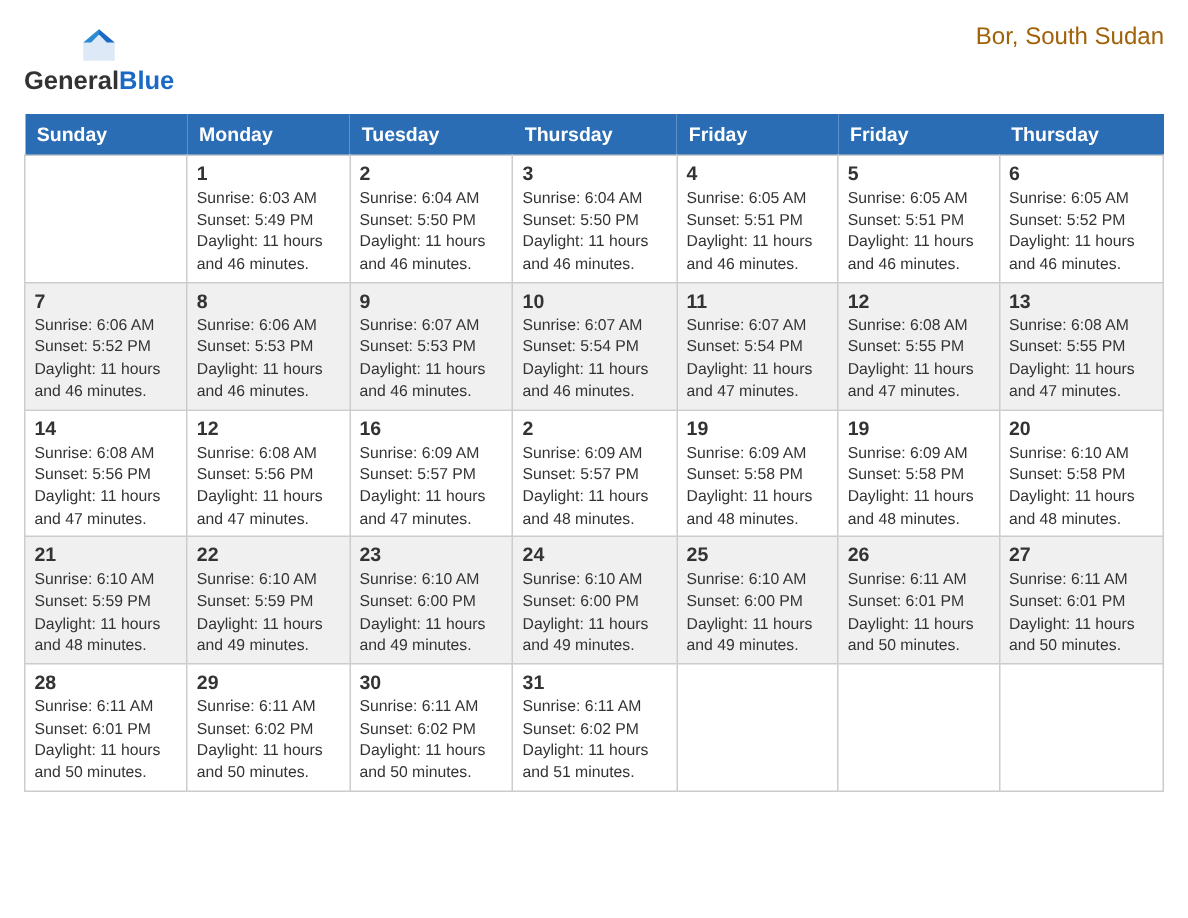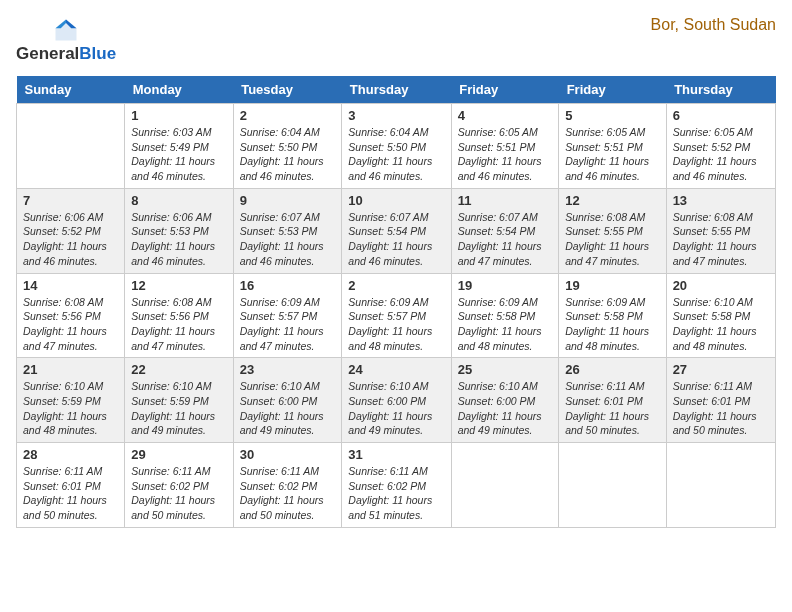--- a/index.html
+++ b/index.html
@@ -64,21 +64,20 @@
       font-size: 13px;
       font-weight: bold;
       color: #333;
       display: block;
       margin-bottom: 2px;
     }
     .day-info {
       font-size: 10.5px;
       color: #333;
       line-height: 1.4;
-      font-style: italic;
     }
     .empty-cell {
       background: #f9f9f9;
     }
     tr:nth-child(odd) td {
       background-color: #fff;
     }
     tr:nth-child(even) td {
       background-color: #f0f0f0;
     }

